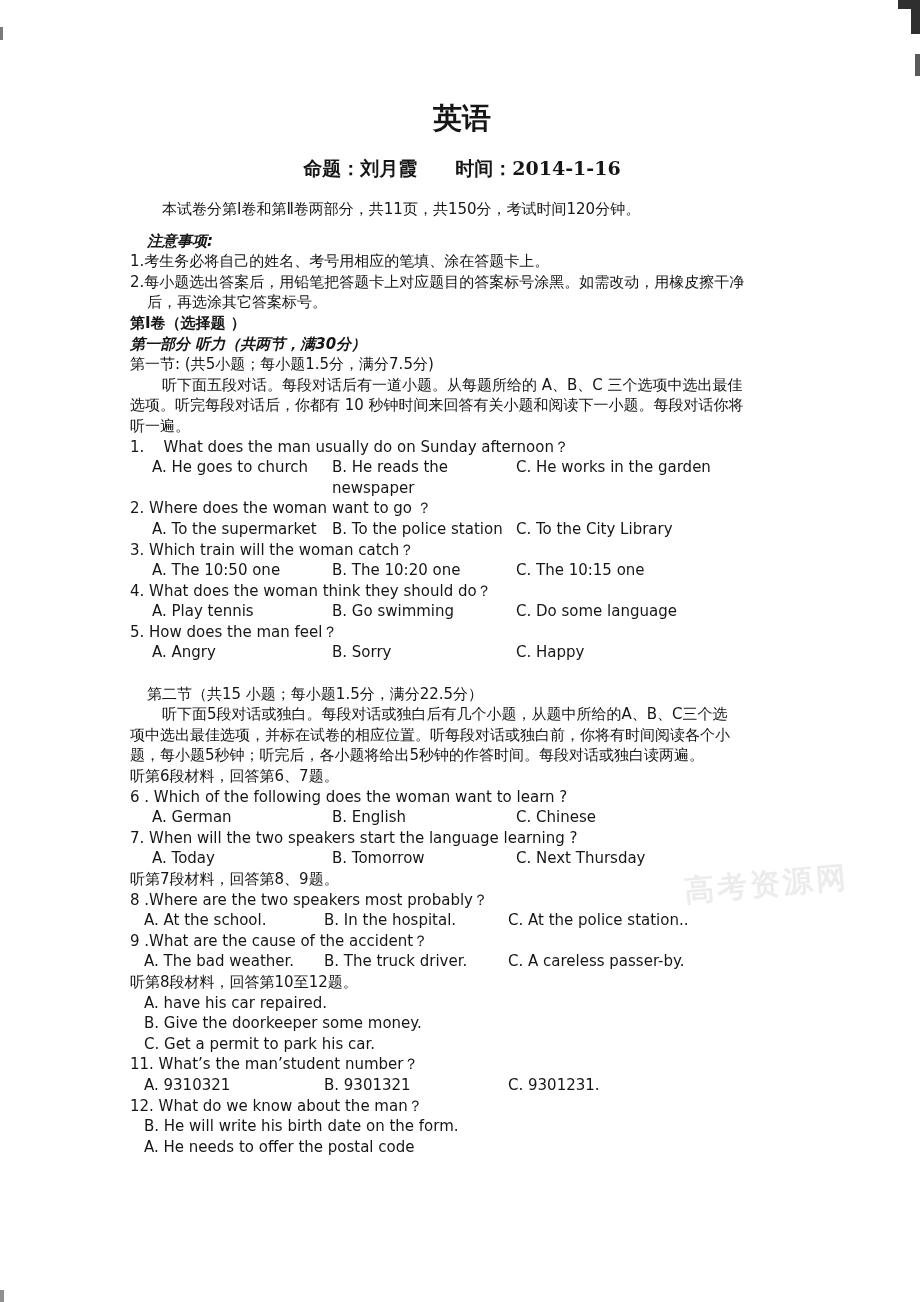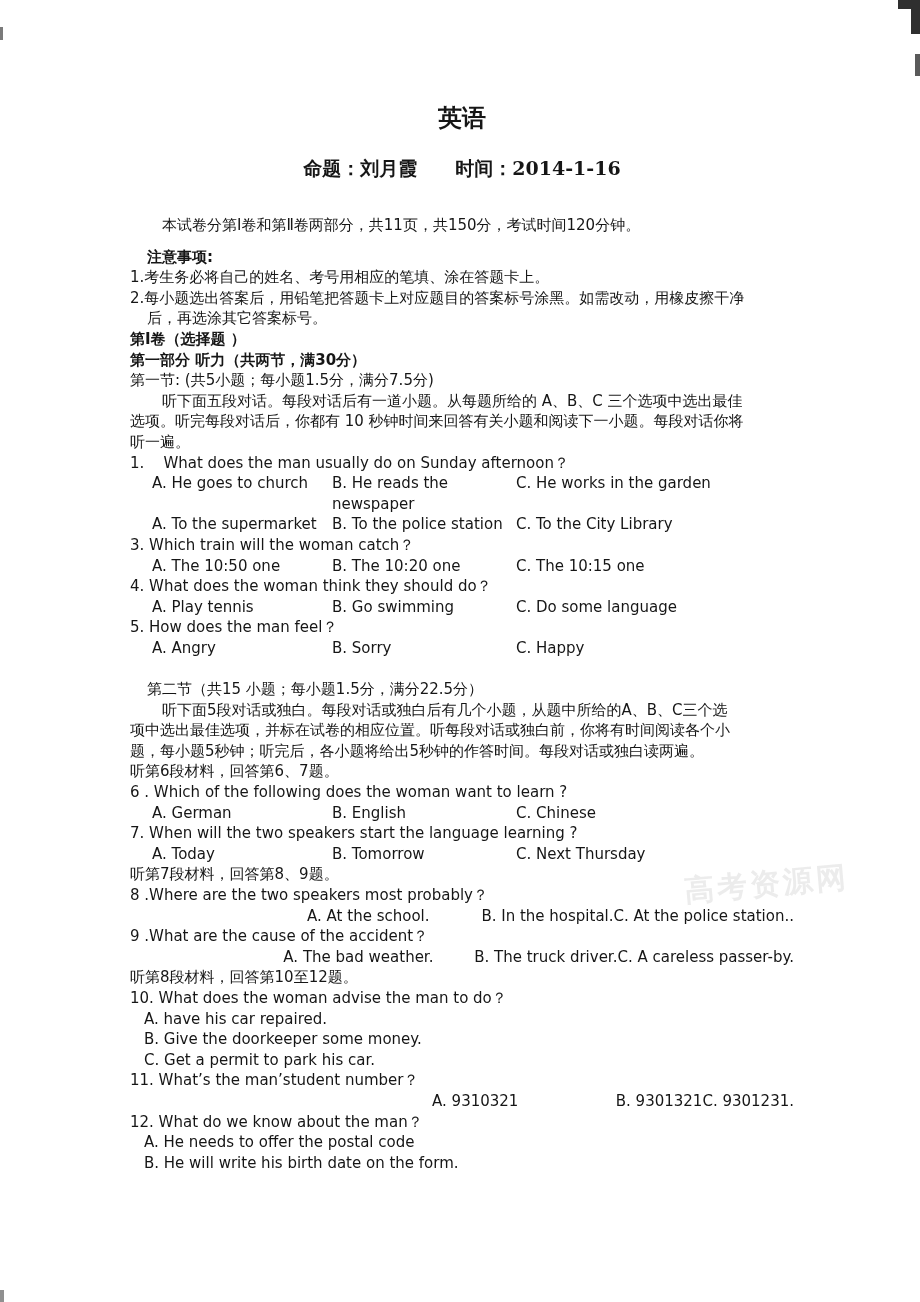--- a/index.html
+++ b/index.html
@@ -18,37 +18,37 @@
     background: #ffffff;
   }
   .line {
     white-space: pre-wrap;
     font-size: 15px;
     line-height: 20.6px;
     min-height: 20.6px;
   }
   .title {
     font-family: "DejaVu Serif", "Liberation Serif", serif;
-    font-size: 24px; line-height: 28px;
+    font-size: 29px; line-height: 28px;
     font-weight: bold; text-align: center;
     margin-bottom: 24px;
   }
   .subtitle {
     font-family: "DejaVu Serif", "Liberation Serif", serif;
     font-size: 19px; line-height: 25px;
     font-weight: bold; text-align: center;
-    margin-bottom: 34px;
+    margin-bottom: 18px;
   }
   .center-bold { text-align: left; font-weight: bold; }
-  .bold { font-weight: bold; }
+  .bold { font-weight: bold; font-style: italic; }
   .mt-sm { margin-top: 11px; }
   .indent2 { text-indent: 32px; }
   .ind1 { padding-left: 17px; }
   .opt  { padding-left: 22px; }
-  .optn { padding-left: 14px; text-align: right; }
+  .optn { padding-left: 14px; }
   .opt1 { padding-left: 14px; }
   .spacer { height: 20.6px; }
   .col { display: inline-block; vertical-align: top; }
   .col0 { width: 180px; }
   .col1 { width: 184px; }
 
   .watermark {
     position: absolute;
     left: 684px; top: 864px;
     font-size: 30px; letter-spacing: 3px;
@@ -78,20 +78,21 @@
       <div class="line">2.每小题选出答案后，用铅笔把答题卡上对应题目的答案标号涂黑。如需改动，用橡皮擦干净</div>
       <div class="line ind1">后，再选涂其它答案标号。</div>
       <div class="line center-bold">第Ⅰ卷（选择题 ）</div>
       <div class="line bold">第一部分 听力（共两节，满30分）</div>
       <div class="line">第一节: (共5小题；每小题1.5分，满分7.5分)</div>
       <div class="line indent2">听下面五段对话。每段对话后有一道小题。从每题所给的 A、B、C 三个选项中选出最佳</div>
       <div class="line">选项。听完每段对话后，你都有 10 秒钟时间来回答有关小题和阅读下一小题。每段对话你将</div>
       <div class="line">听一遍。</div>
       <div class="line">1.    What does the man usually do on Sunday afternoon？</div>
       <div class="line opt"><span class="col col0">A. He goes to church</span><span class="col col1">B. He reads the newspaper</span><span class="col col2">C. He works in the garden</span></div>
+      <div class="line">2. Where does the woman want to go ？</div>
       <div class="line opt"><span class="col col0">A. To the supermarket</span><span class="col col1">B. To the police station</span><span class="col col2">C. To the City Library</span></div>
       <div class="line">3. Which train will the woman catch？</div>
       <div class="line opt"><span class="col col0">A. The 10:50 one</span><span class="col col1">B. The 10:20 one</span><span class="col col2">C. The 10:15 one</span></div>
       <div class="line">4. What does the woman think they should do？</div>
       <div class="line opt"><span class="col col0">A. Play tennis</span><span class="col col1">B. Go swimming</span><span class="col col2">C. Do some language</span></div>
       <div class="line">5. How does the man feel？</div>
       <div class="line opt"><span class="col col0">A. Angry</span><span class="col col1">B. Sorry</span><span class="col col2">C. Happy</span></div>
       <div class="line spacer">&nbsp;</div>
       <div class="line ind1">第二节（共15 小题；每小题1.5分，满分22.5分）</div>
       <div class="line indent2">听下面5段对话或独白。每段对话或独白后有几个小题，从题中所给的A、B、C三个选</div>
@@ -101,29 +102,28 @@
       <div class="line">6 . Which of the following does the woman want to learn ?</div>
       <div class="line opt"><span class="col col0">A. German</span><span class="col col1">B. English</span><span class="col col2">C. Chinese</span></div>
       <div class="line">7. When will the two speakers start the language learning ?</div>
       <div class="line opt"><span class="col col0">A. Today</span><span class="col col1">B. Tomorrow</span><span class="col col2">C. Next Thursday</span></div>
       <div class="line">听第7段材料，回答第8、9题。</div>
       <div class="line">8 .Where are the two speakers most probably？</div>
       <div class="line optn"><span class="col col0">A. At the school.</span><span class="col col1">B. In the hospital.</span><span class="col col2">C. At the police station..</span></div>
       <div class="line">9 .What are the cause of the accident？</div>
       <div class="line optn"><span class="col col0">A. The bad weather.</span><span class="col col1">B. The truck driver.</span><span class="col col2">C. A careless passer-by.</span></div>
       <div class="line">听第8段材料，回答第10至12题。</div>
-      <div class="line">10. What does the woman advise the man to do？</div>
       <div class="line opt1">A. have his car repaired.</div>
       <div class="line opt1">B. Give the doorkeeper some money.</div>
       <div class="line opt1">C. Get a permit to park his car.</div>
       <div class="line">11. What’s the man’student number？</div>
       <div class="line optn"><span class="col col0">A. 9310321</span><span class="col col1">B. 9301321</span><span class="col col2">C. 9301231.</span></div>
       <div class="line">12. What do we know about the man？</div>
+      <div class="line opt1">B. He will write his birth date on the form.</div>
       <div class="line opt1">A. He needs to offer the postal code</div>
-      <div class="line opt1">B. He will write his birth date on the form.</div>
     </div>
 </div>
 
 <div class="watermark">高考资源网</div>
 
 <div class="artifact a-tr-h"></div>
 <div class="artifact a-tr-v"></div>
 <div class="artifact a-r-edge"></div>
 <div class="artifact a-tl"></div>
 <div class="artifact a-bl"></div>

